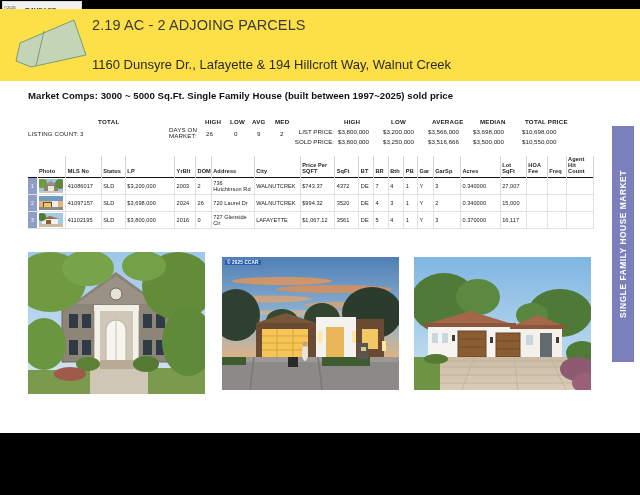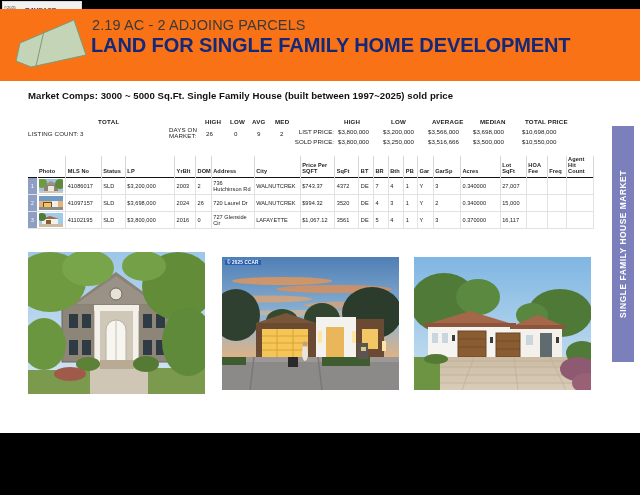--- a/index.html
+++ b/index.html
@@ -21,21 +21,21 @@
         display:flex;align-items:center;overflow:hidden;}
   .logo-mark{font-size:7px;font-weight:bold;color:#1b3d8f;letter-spacing:-.3px;
              transform:scaleY(1.15);white-space:nowrap;}
   .logo-mark .b{color:#1b3d8f;}
   .logo-mark .e{color:#5a5a5a;}
   .logo-sub{position:absolute;left:12px;top:10px;font-size:2.6px;color:#6b6b6b;
             letter-spacing:.2px;white-space:nowrap;}
   .logo-pre{position:absolute;left:1px;top:3px;font-size:4px;color:#333;white-space:nowrap;}
 
   
-  .hdr{position:absolute;left:0;top:9px;width:640px;height:72px;background:#f97316;}
+  .hdr{position:absolute;left:0;top:9px;width:640px;height:72px;background:#fde047;}
   .parcel-svg{position:absolute;left:14px;top:8px;}
   .hdr-eyebrow{position:absolute;left:92px;top:8px;font-size:14.5px;color:#3a3a3a;
                letter-spacing:.1px;white-space:nowrap;}
   .hdr-title{position:absolute;left:91px;top:25px;font-size:20px;font-weight:bold;
              color:#14287a;letter-spacing:-.1px;white-space:nowrap;}
   .hdr-addr{position:absolute;left:92px;top:48px;font-size:13px;color:#2b2b2b;
             white-space:nowrap;}
 
   
   .comps-title{position:absolute;left:28px;top:90px;font-size:9.6px;font-weight:bold;
@@ -63,21 +63,21 @@
   <span class="logo-mark" style="margin-left:22px;"><span class="b">BAY</span><span class="e">EAST</span></span>
   <span class="logo-sub">ASSOCIATION OF REALTORS</span>
 </div>
 
 <div class="hdr">
   <svg class="parcel-svg" width="76" height="58" viewBox="0 0 76 58">
     <polygon points="60,3 72,38 17,50 2,44 6,26" fill="#c3d5b6" stroke="#7e9a73" stroke-width="1"></polygon>
     <line x1="30" y1="14" x2="22" y2="49" stroke="#7e9a73" stroke-width="1"></line>
   </svg>
   <div class="hdr-eyebrow">2.19 AC - 2 ADJOING PARCELS</div>
-  <div class="hdr-title">LAND FOR SINGLE FAMILY HOME DEVELOPMENT</div>
+  <div class="hdr-addr">1160 Dunsyre Dr., Lafayette  &amp; 194 Hillcroft Way, Walnut Creek</div>
 </div>
 
 <div class="comps-title">Market Comps: 3000 ~ 5000 Sq.Ft. Single Family House (built between 1997~2025) sold price</div>
 
 <div class="sum">
   <span class="lbl-total">TOTAL</span>
   <span class="listing-count">LISTING COUNT: 3</span>
   <span class="dom-label">
     <span>DAYS ON</span><br>
     <span>MARKET:</span>

